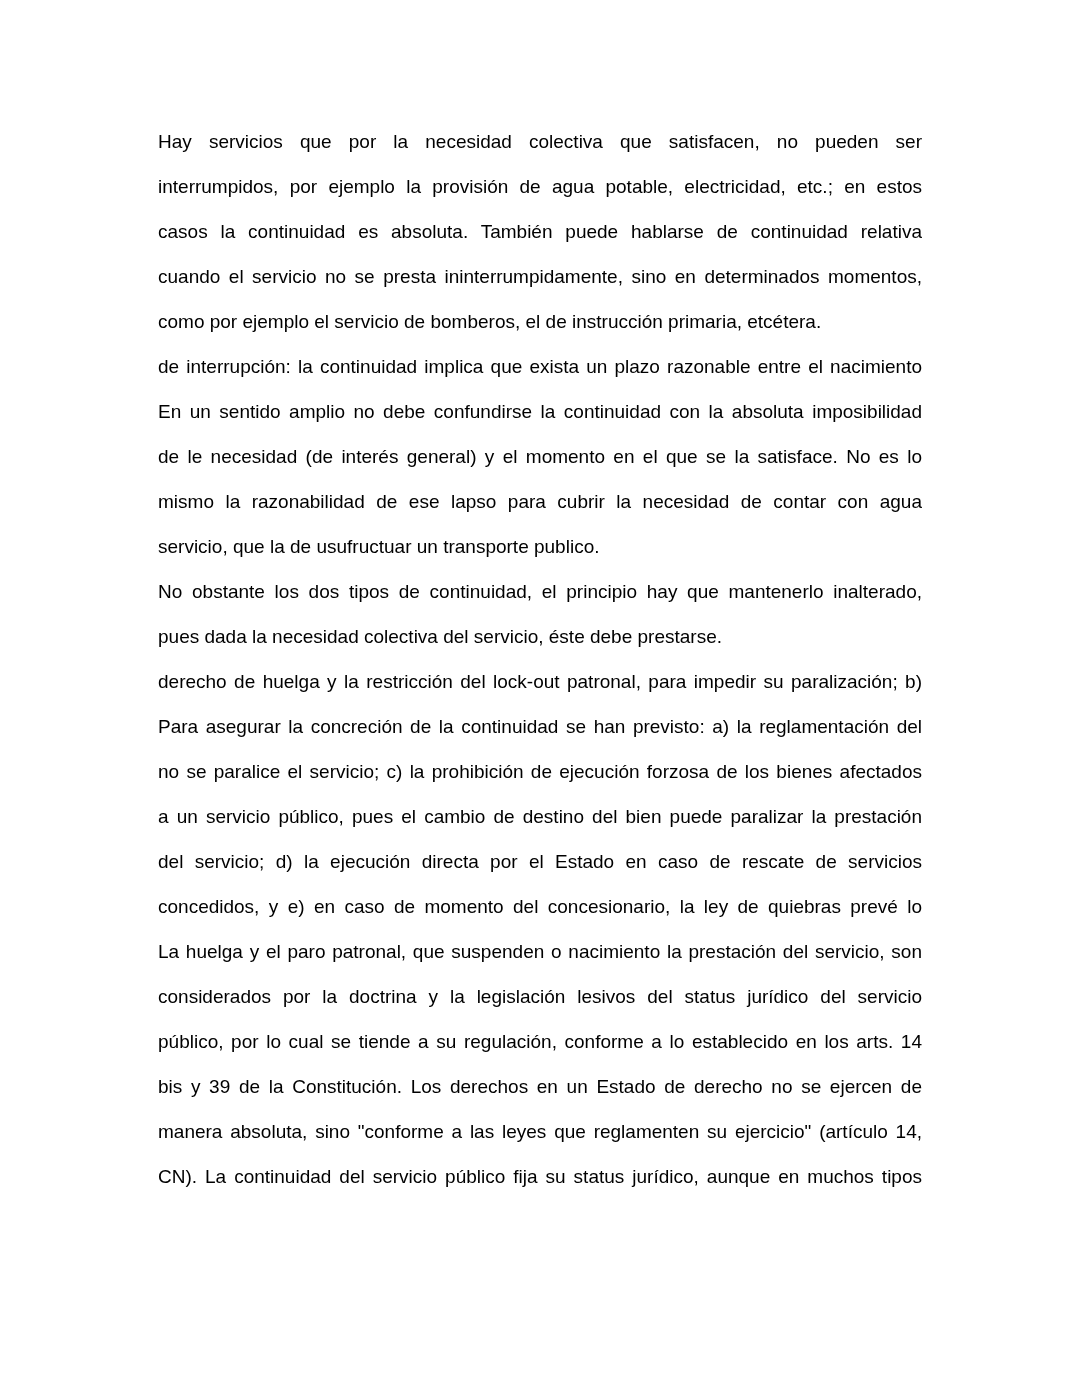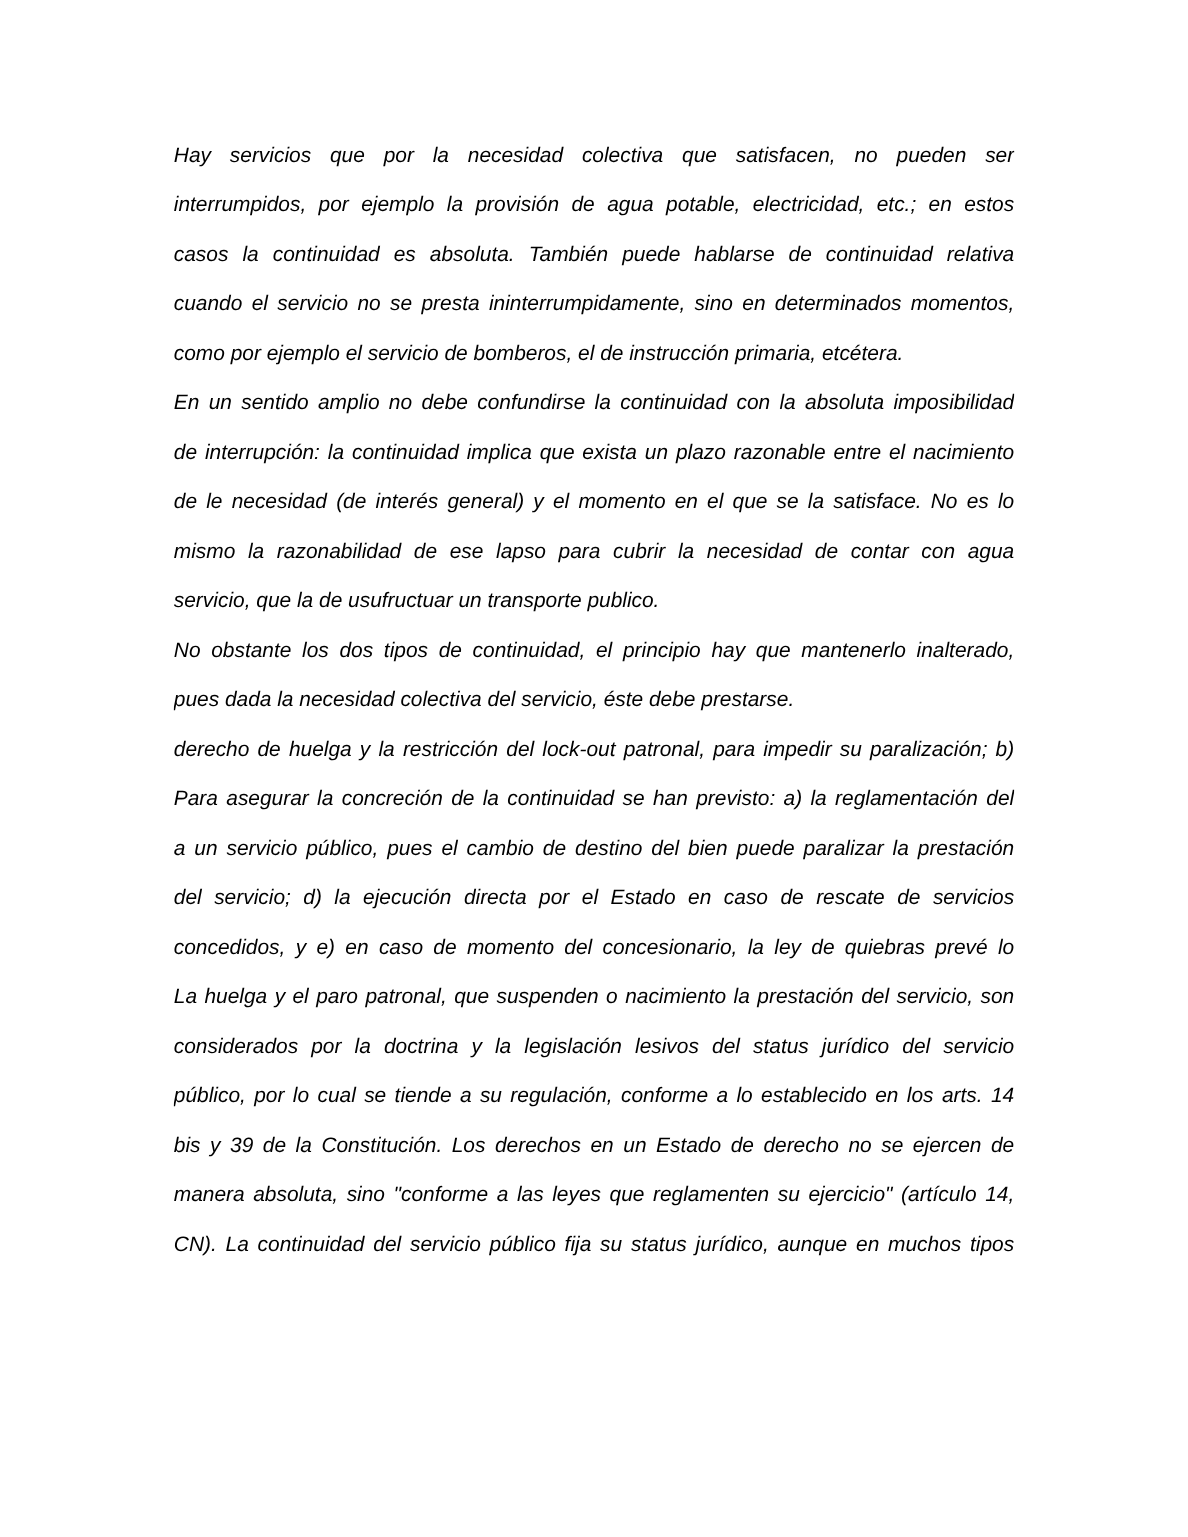--- a/index.html
+++ b/index.html
@@ -21,21 +21,20 @@
     height: 1397px;
     padding: 119px 158px 0 158px;
     background: #ffffff;
   }
   .doc-body {
     width: 764px;
   }
   .paragraph {
     margin: 0;
     padding: 0;
-    font-style: italic;
   }
   .line {
     font-size: 19px;
     line-height: 45px;
     height: 45px;
     overflow: hidden;
     text-align: justify;
     text-align-last: justify;
     white-space: nowrap;
   }
@@ -49,33 +48,34 @@
 <div class="page">
   <div class="doc-body" id="doc-body">
       <div class="paragraph">
         <div class="line">Hay servicios que por la necesidad colectiva que satisfacen, no pueden ser</div>
         <div class="line">interrumpidos, por ejemplo la provisión de agua potable, electricidad, etc.; en estos</div>
         <div class="line">casos la continuidad es absoluta. También puede hablarse de continuidad relativa</div>
         <div class="line">cuando el servicio no se presta ininterrumpidamente, sino en determinados momentos,</div>
         <div class="line line-final">como por ejemplo el servicio de bomberos, el de instrucción primaria, etcétera.</div>
       </div>
       <div class="paragraph">
+        <div class="line">de interrupción: la continuidad implica que exista un plazo razonable entre el nacimiento</div>
         <div class="line">En un sentido amplio no debe confundirse la continuidad con la absoluta imposibilidad</div>
-        <div class="line">de interrupción: la continuidad implica que exista un plazo razonable entre el nacimiento</div>
         <div class="line">de le necesidad (de interés general) y el momento en el que se la satisface. No es lo</div>
         <div class="line">mismo la razonabilidad de ese lapso para cubrir la necesidad de contar con agua</div>
         <div class="line line-final">servicio, que la de usufructuar un transporte publico.</div>
       </div>
       <div class="paragraph">
         <div class="line">No obstante los dos tipos de continuidad, el principio hay que mantenerlo inalterado,</div>
         <div class="line line-final">pues dada la necesidad colectiva del servicio, éste debe prestarse.</div>
       </div>
       <div class="paragraph">
         <div class="line">derecho de huelga y la restricción del lock-out patronal, para impedir su paralización; b)</div>
         <div class="line">Para asegurar la concreción de la continuidad se han previsto: a) la reglamentación del</div>
+        <div class="line">no se paralice el servicio; c) la prohibición de ejecución forzosa de los bienes afectados</div>
         <div class="line">a un servicio público, pues el cambio de destino del bien puede paralizar la prestación</div>
         <div class="line">del servicio; d) la ejecución directa por el Estado en caso de rescate de servicios</div>
         <div class="line">concedidos, y e) en caso de momento del concesionario, la ley de quiebras prevé lo</div>
       </div>
       <div class="paragraph">
         <div class="line">La huelga y el paro patronal, que suspenden o nacimiento la prestación del servicio, son</div>
         <div class="line">considerados por la doctrina y la legislación lesivos del status jurídico del servicio</div>
         <div class="line">público, por lo cual se tiende a su regulación, conforme a lo establecido en los arts. 14</div>
         <div class="line">bis y 39 de la Constitución. Los derechos en un Estado de derecho no se ejercen de</div>
         <div class="line">manera absoluta, sino "conforme a las leyes que reglamenten su ejercicio" (artículo 14,</div>

